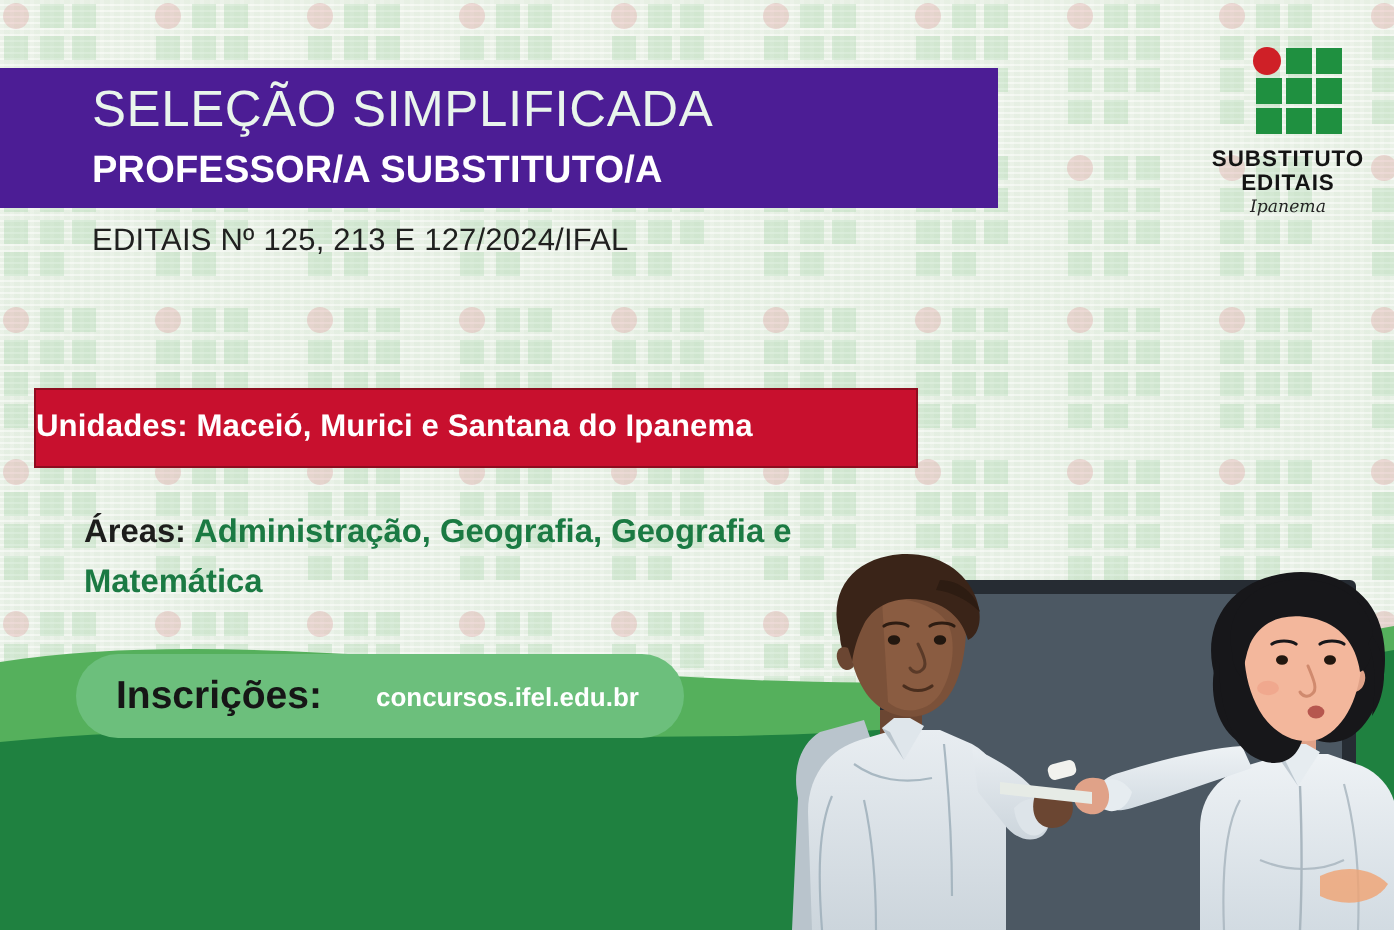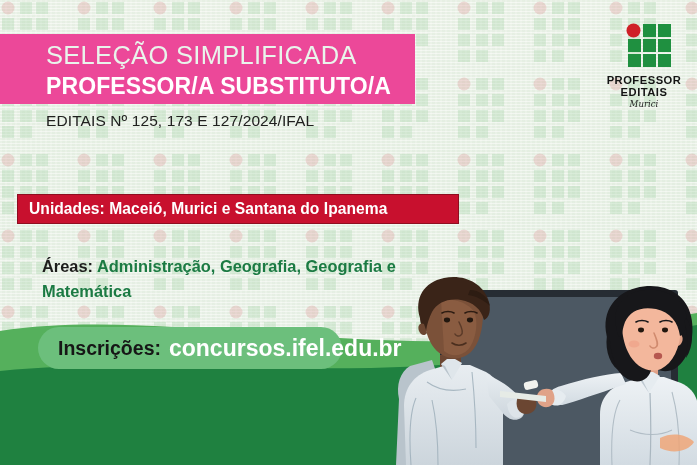--- a/index.html
+++ b/index.html
@@ -43,37 +43,37 @@
     bottom: 0;
     width: 697px;
     height: 180px;
   }
 
   
   .title-banner {
     position: absolute;
     left: 0;
     top: 34px;
-    width: 415px;
+    width: 499px;
     height: 70px;
-    background: #ec4899;
+    background: #4c1d95;
     box-sizing: border-box;
     padding: 6px 0 0 46px;
   }
   .title-line1 {
     color: #e9f5ec;
     font-size: 25.5px;
     font-weight: 400;
     letter-spacing: .3px;
     line-height: 30px;
     white-space: nowrap;
   }
   .title-line2 {
     color: #ffffff;
-    font-size: 23px;
+    font-size: 19px;
     font-weight: 700;
     letter-spacing: .1px;
     line-height: 32px;
     white-space: nowrap;
   }
 
   
   .editais {
     position: absolute;
     left: 46px;
@@ -84,27 +84,26 @@
     letter-spacing: .1px;
     white-space: nowrap;
   }
 
   
   .units-banner {
     position: absolute;
     left: 17px;
     top: 194px;
     width: 442px;
-    height: 30px;
+    height: 40px;
     background: #c8102e;
     border: 1px solid #8e0d20;
     box-sizing: border-box;
     display: flex;
     align-items: center;
-    padding-left: 11px;
   }
   .units-text {
     color: #ffffff;
     font-size: 15.6px;
     font-weight: 700;
     letter-spacing: .05px;
     white-space: nowrap;
   }
 
   
@@ -126,30 +125,31 @@
     left: 38px;
     top: 327px;
     width: 304px;
     height: 42px;
     background: #6cbf7c;
     border-radius: 21px;
     display: flex;
     align-items: center;
     padding-left: 20px;
     box-sizing: border-box;
+    gap: 19px;
   }
   .pill-label {
     color: #161616;
     font-size: 19.5px;
     font-weight: 700;
     white-space: nowrap;
   }
   .pill-url {
     color: #ffffff;
-    font-size: 23px;
+    font-size: 13px;
     font-weight: 700;
     margin-left: 8px;
     white-space: nowrap;
   }
 
   
   .logo {
     position: absolute;
     left: 601px;
     top: 22px;
@@ -354,21 +354,21 @@
       </g>
 
     </g>
   </svg>
 
   <div class="title-banner">
     <div class="title-line1">SELEÇÃO SIMPLIFICADA</div>
     <div class="title-line2">PROFESSOR/A SUBSTITUTO/A</div>
   </div>
 
-  <div class="editais">EDITAIS Nº 125, 173 E 127/2024/IFAL</div>
+  <div class="editais">EDITAIS Nº 125, 213 E 127/2024/IFAL</div>
 
   <div class="units-banner">
     <span class="units-text">Unidades: Maceió, Murici e Santana do Ipanema</span>
   </div>
 
   <div class="areas">
     <span class="areas-label">Áreas:</span>
     <span class="areas-value">Administração, Geografia, Geografia e Matemática</span>
   </div>
 
@@ -382,18 +382,18 @@
       <circle cx="32.5" cy="8.5" r="7" fill="#cf2027"></circle>
       <rect x="42" y="2" width="13" height="13" fill="#1f9040"></rect>
       <rect x="57" y="2" width="13" height="13" fill="#1f9040"></rect>
       <rect x="27" y="17" width="13" height="13" fill="#1f9040"></rect>
       <rect x="42" y="17" width="13" height="13" fill="#1f9040"></rect>
       <rect x="57" y="17" width="13" height="13" fill="#1f9040"></rect>
       <rect x="27" y="32" width="13" height="13" fill="#1f9040"></rect>
       <rect x="42" y="32" width="13" height="13" fill="#1f9040"></rect>
       <rect x="57" y="32" width="13" height="13" fill="#1f9040"></rect>
     </svg>
-    <div class="logo-inst">PROFESSOR</div>
+    <div class="logo-inst">SUBSTITUTO</div>
     <div class="logo-fed">EDITAIS</div>
-    <div class="logo-state">Murici</div>
+    <div class="logo-state">Ipanema</div>
   </div>
 
 </div>
 
 </body></html>

